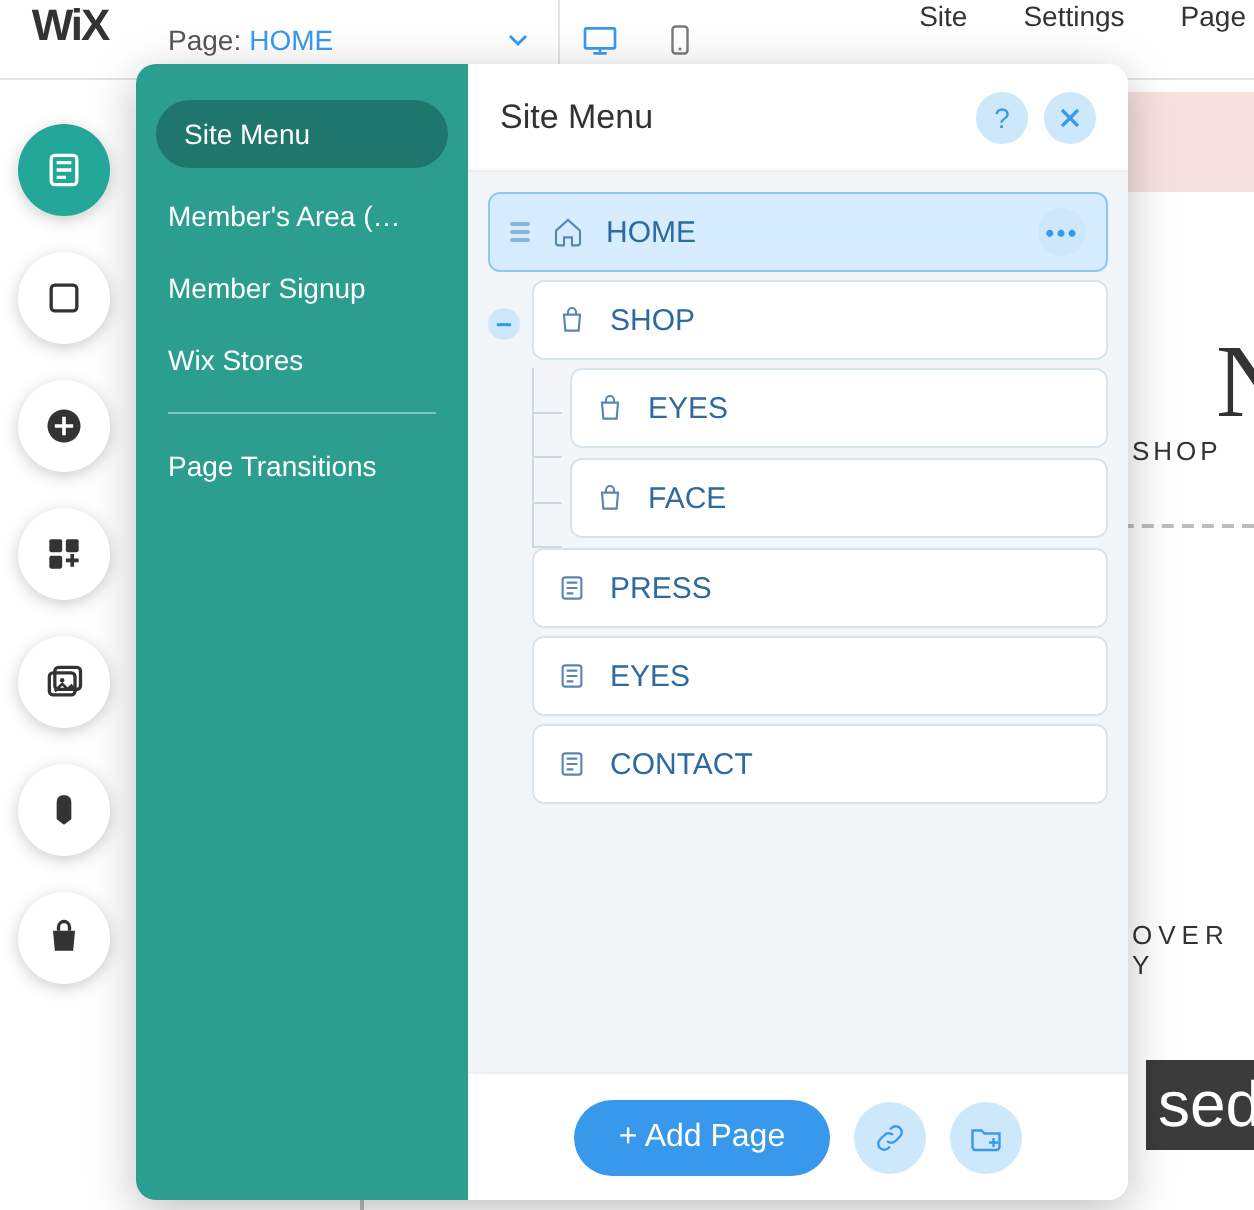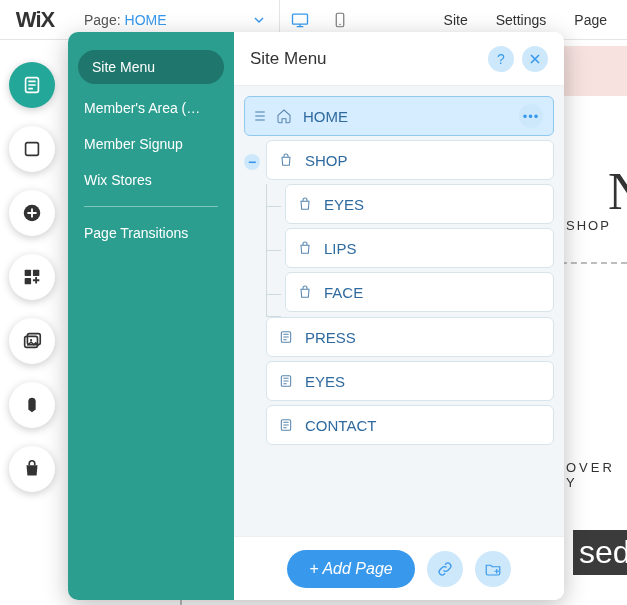--- a/index.html
+++ b/index.html
@@ -1,28 +1,28 @@
 <!DOCTYPE html>
 <html><head>
 <meta charset="utf-8">
 <style>
   * { box-sizing: border-box; margin: 0; padding: 0; }
   body { font-family: Arial, Helvetica, sans-serif; font-size: 14px; color: #333; overflow: hidden; background: #fff; width: 627px; height: 605px; position: relative; }
   
-  .topbar { height: 40px; display: flex; align-items: center; border-bottom: 1px solid #e5e5e5; background: #fff; }
+  .topbar { height: 40px; display: flex; align-items: flex-start; border-bottom: 1px solid #e5e5e5; background: #fff; }
   .logo { width: 70px; display: flex; align-items: center; justify-content: center; font-weight: 900; font-size: 22px; letter-spacing: -1px; }
   .page-selector { width: 210px; height: 40px; display: flex; align-items: center; padding: 4px 14px; border-right: 1px solid #e5e5e5; position: relative; }
   .page-selector .lbl { color: #555; font-size: 14px; }
   .page-selector .page { color: #3899ec; margin-left: 4px; }
   .page-selector .chev { position: absolute; right: 14px; color: #3899ec; }
   .device-tabs { display: flex; align-items: center; height: 40px; }
   .device-tab { width: 40px; height: 40px; display: flex; align-items: center; justify-content: center; color: #3899ec; position: relative; cursor: pointer; }
   .device-tab.active::after { content: ''; position: absolute; bottom: 0; left: 6px; right: 6px; height: 3px; background: #3899ec; }
   .spacer { flex: 1; }
-  .top-links { display: flex; gap: 28px; padding-right: 20px; }
+  .top-links { display: flex; gap: 28px; padding-right: 4px; }
   .top-link { color: #333; font-size: 14px; cursor: pointer; }
   
   .canvas-area { position: absolute; top: 40px; left: 0; right: 0; bottom: 0; background: #fff; }
   .promo-strip { position: absolute; top: 6px; left: 180px; right: 0; height: 50px; background: #f7e2df; display: flex; align-items: center; justify-content: center; color: #555; font-size: 15px; }
   .ruler-v { position: absolute; top: 0; bottom: 0; width: 0; border-left: 2px dashed #bdbdbd; }
   .ruler-v.l { left: 180px; }
   .ruler-h { position: absolute; left: 180px; right: 0; top: 222px; border-top: 2px dashed #bdbdbd; }
   
   .canvas-text { position: absolute; color: #333; }
   .big-n { left: 608px; top: 122px; font-size: 52px; font-family: Georgia, serif; }
@@ -60,21 +60,21 @@
   .node .ico { width: 18px; height: 18px; margin-right: 10px; display: flex; align-items: center; justify-content: center; }
   .node .lbl { flex: 1; }
   .node .more { width: 24px; height: 24px; border-radius: 50%; background: #cde8fb; display: flex; align-items: center; justify-content: center; color: #3899ec; font-size: 13px; letter-spacing: 1px; }
   
   .tree-children { margin-left: 22px; border-left: 1px solid #cfd9e0; padding-left: 0; }
   .child-row { display: flex; align-items: center; }
   .child-connector { width: 14px; height: 1px; background: #cfd9e0; margin-right: 4px; }
   .child-row .node { flex: 1; }
   
   .pr-footer { height: 64px; background: #fff; display: flex; align-items: center; justify-content: center; gap: 12px; border-top: 1px solid #eee; }
-  .add-page-btn { height: 38px; padding: 0 22px; border-radius: 20px; background: #3899ec; color: #fff; font-size: 16px; display: flex; align-items: center; gap: 4px; cursor: pointer; font-style: italic; }
+  .add-page-btn { height: 38px; padding: 0 22px; border-radius: 20px; background: #3899ec; color: #fff; font-size: 16px; display: flex; align-items: center; gap: 4px; cursor: pointer; }
   .footer-ibtn { width: 36px; height: 36px; border-radius: 50%; background: #cde8fb; display: flex; align-items: center; justify-content: center; color: #3899ec; cursor: pointer; }
   
   svg { display: block; }
 </style>
 </head>
 <body>
 
 <div class="topbar">
   <div class="logo">WiX</div>
   <div class="page-selector">
@@ -226,29 +226,20 @@
                 <svg width="16" height="16" viewBox="0 0 24 24">
                   <path d="M6 8h12l-1 12H7L6 8z" fill="none" stroke="#5a87b0" stroke-width="1.6"></path>
                   <path d="M9 8V6a3 3 0 016 0v2" fill="none" stroke="#5a87b0" stroke-width="1.6"></path>
                 </svg>
               </div>
               <div class="lbl">EYES</div>
             </div>
           </div>
           <div class="child-row">
             <div class="child-connector"></div>
-            <div class="node">
-              <div class="ico">
-                <svg width="16" height="16" viewBox="0 0 24 24">
-                  <path d="M6 8h12l-1 12H7L6 8z" fill="none" stroke="#5a87b0" stroke-width="1.6"></path>
-                  <path d="M9 8V6a3 3 0 016 0v2" fill="none" stroke="#5a87b0" stroke-width="1.6"></path>
-                </svg>
-              </div>
-              <div class="lbl">LIPS</div>
-            </div>
           </div>
           <div class="child-row">
             <div class="child-connector"></div>
             <div class="node">
               <div class="ico">
                 <svg width="16" height="16" viewBox="0 0 24 24">
                   <path d="M6 8h12l-1 12H7L6 8z" fill="none" stroke="#5a87b0" stroke-width="1.6"></path>
                   <path d="M9 8V6a3 3 0 016 0v2" fill="none" stroke="#5a87b0" stroke-width="1.6"></path>
                 </svg>
               </div>

